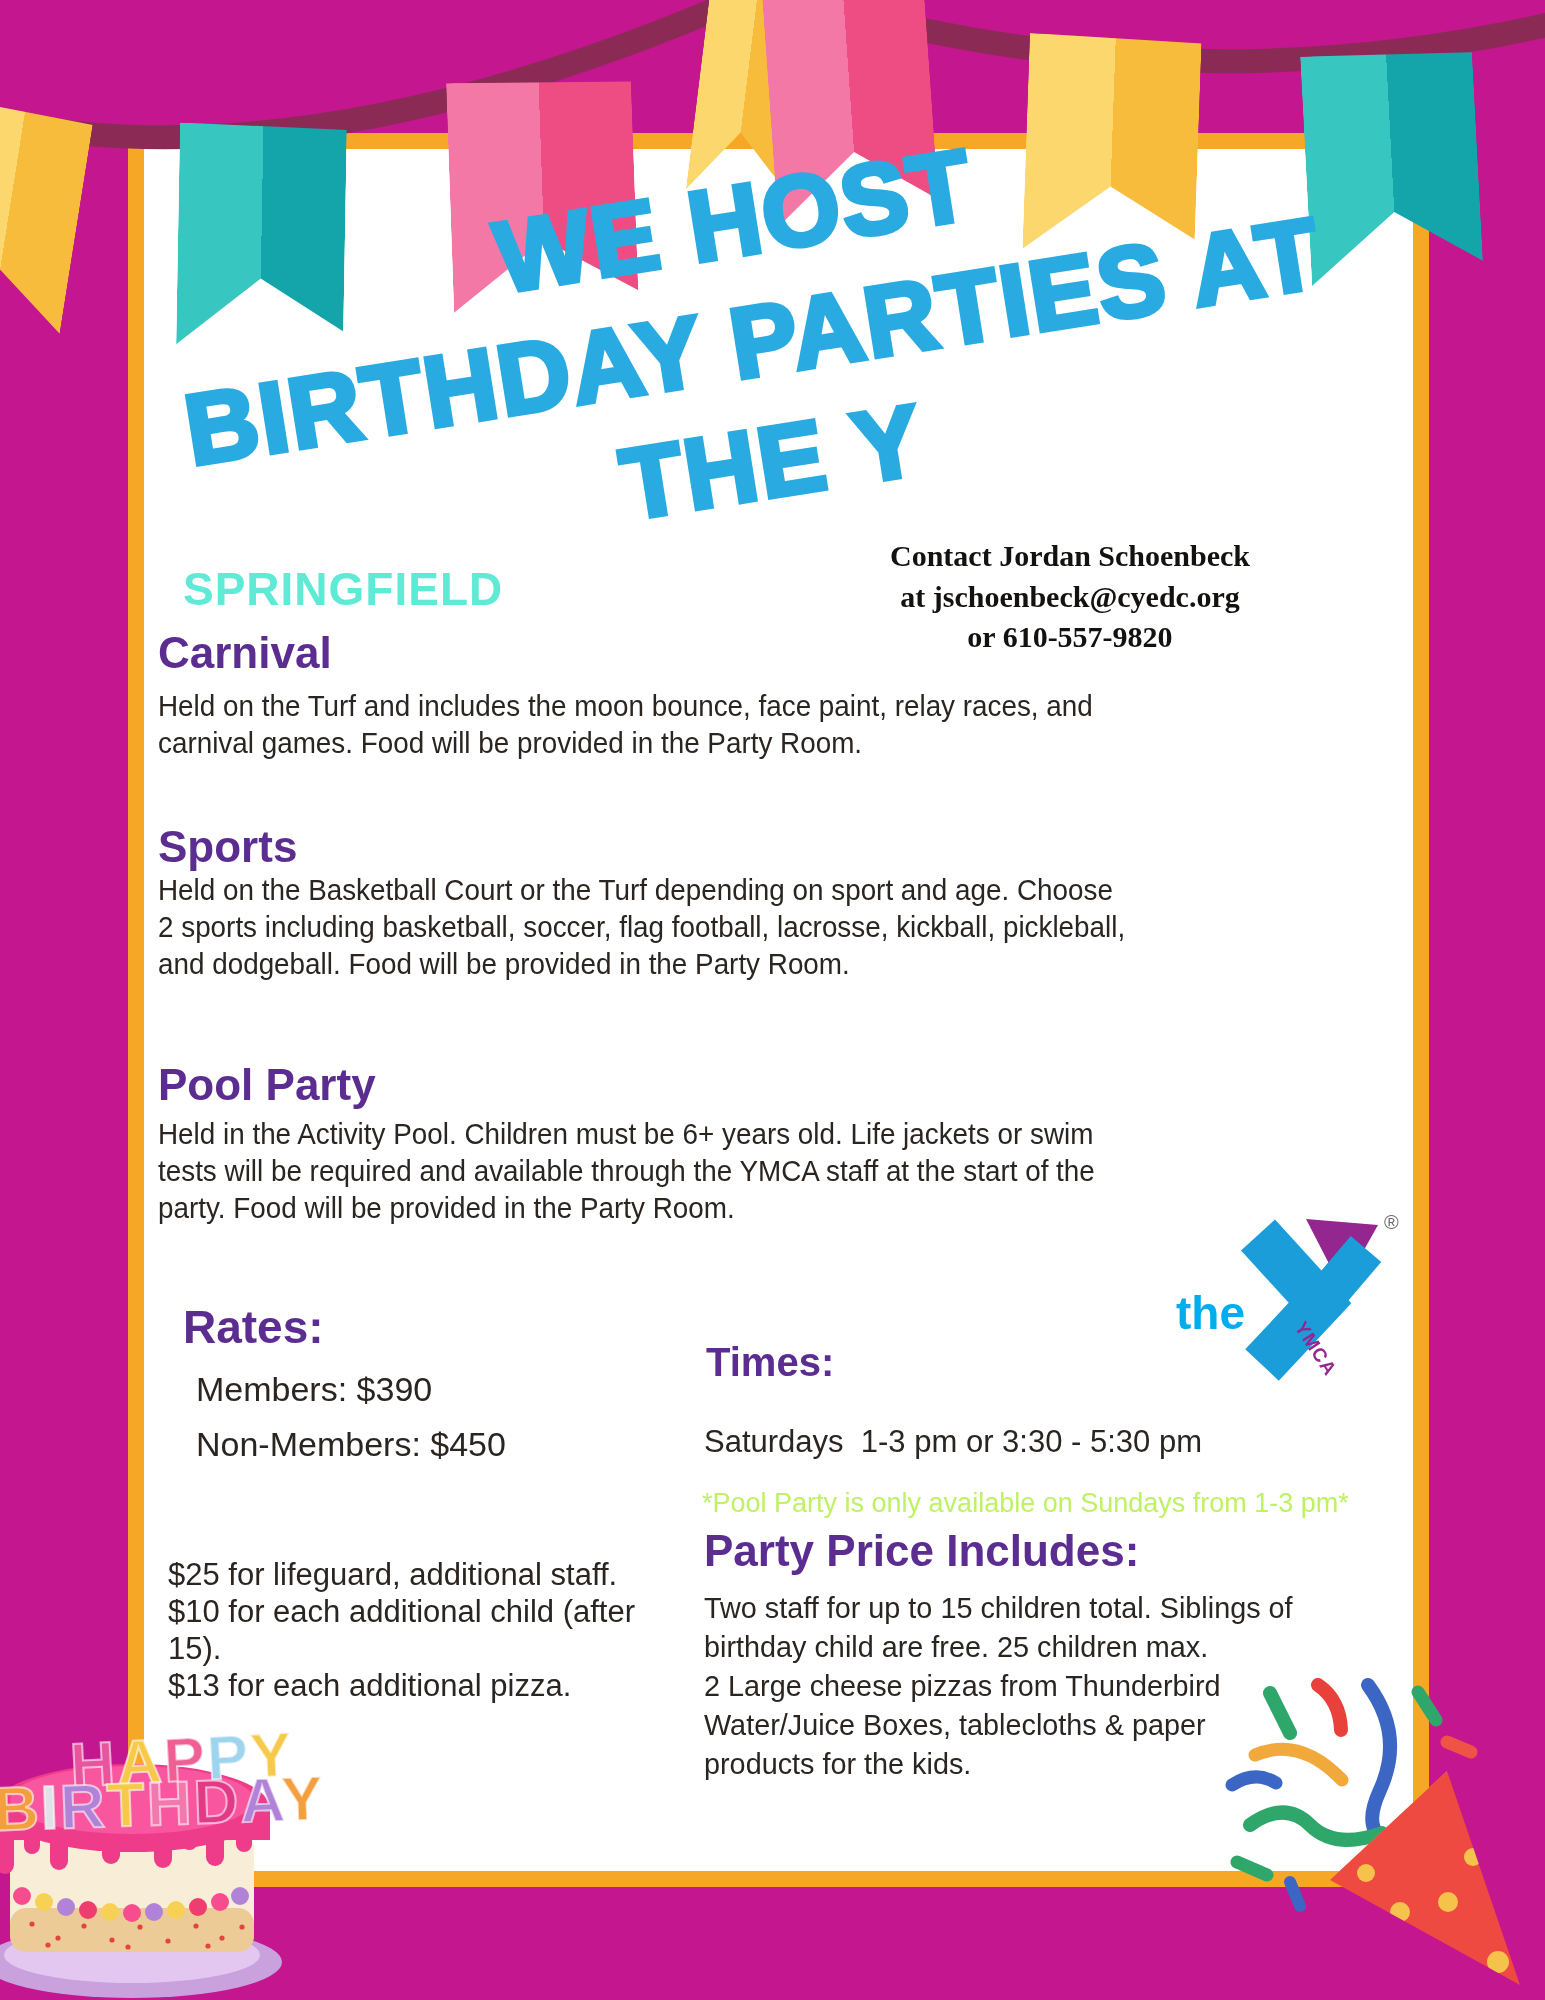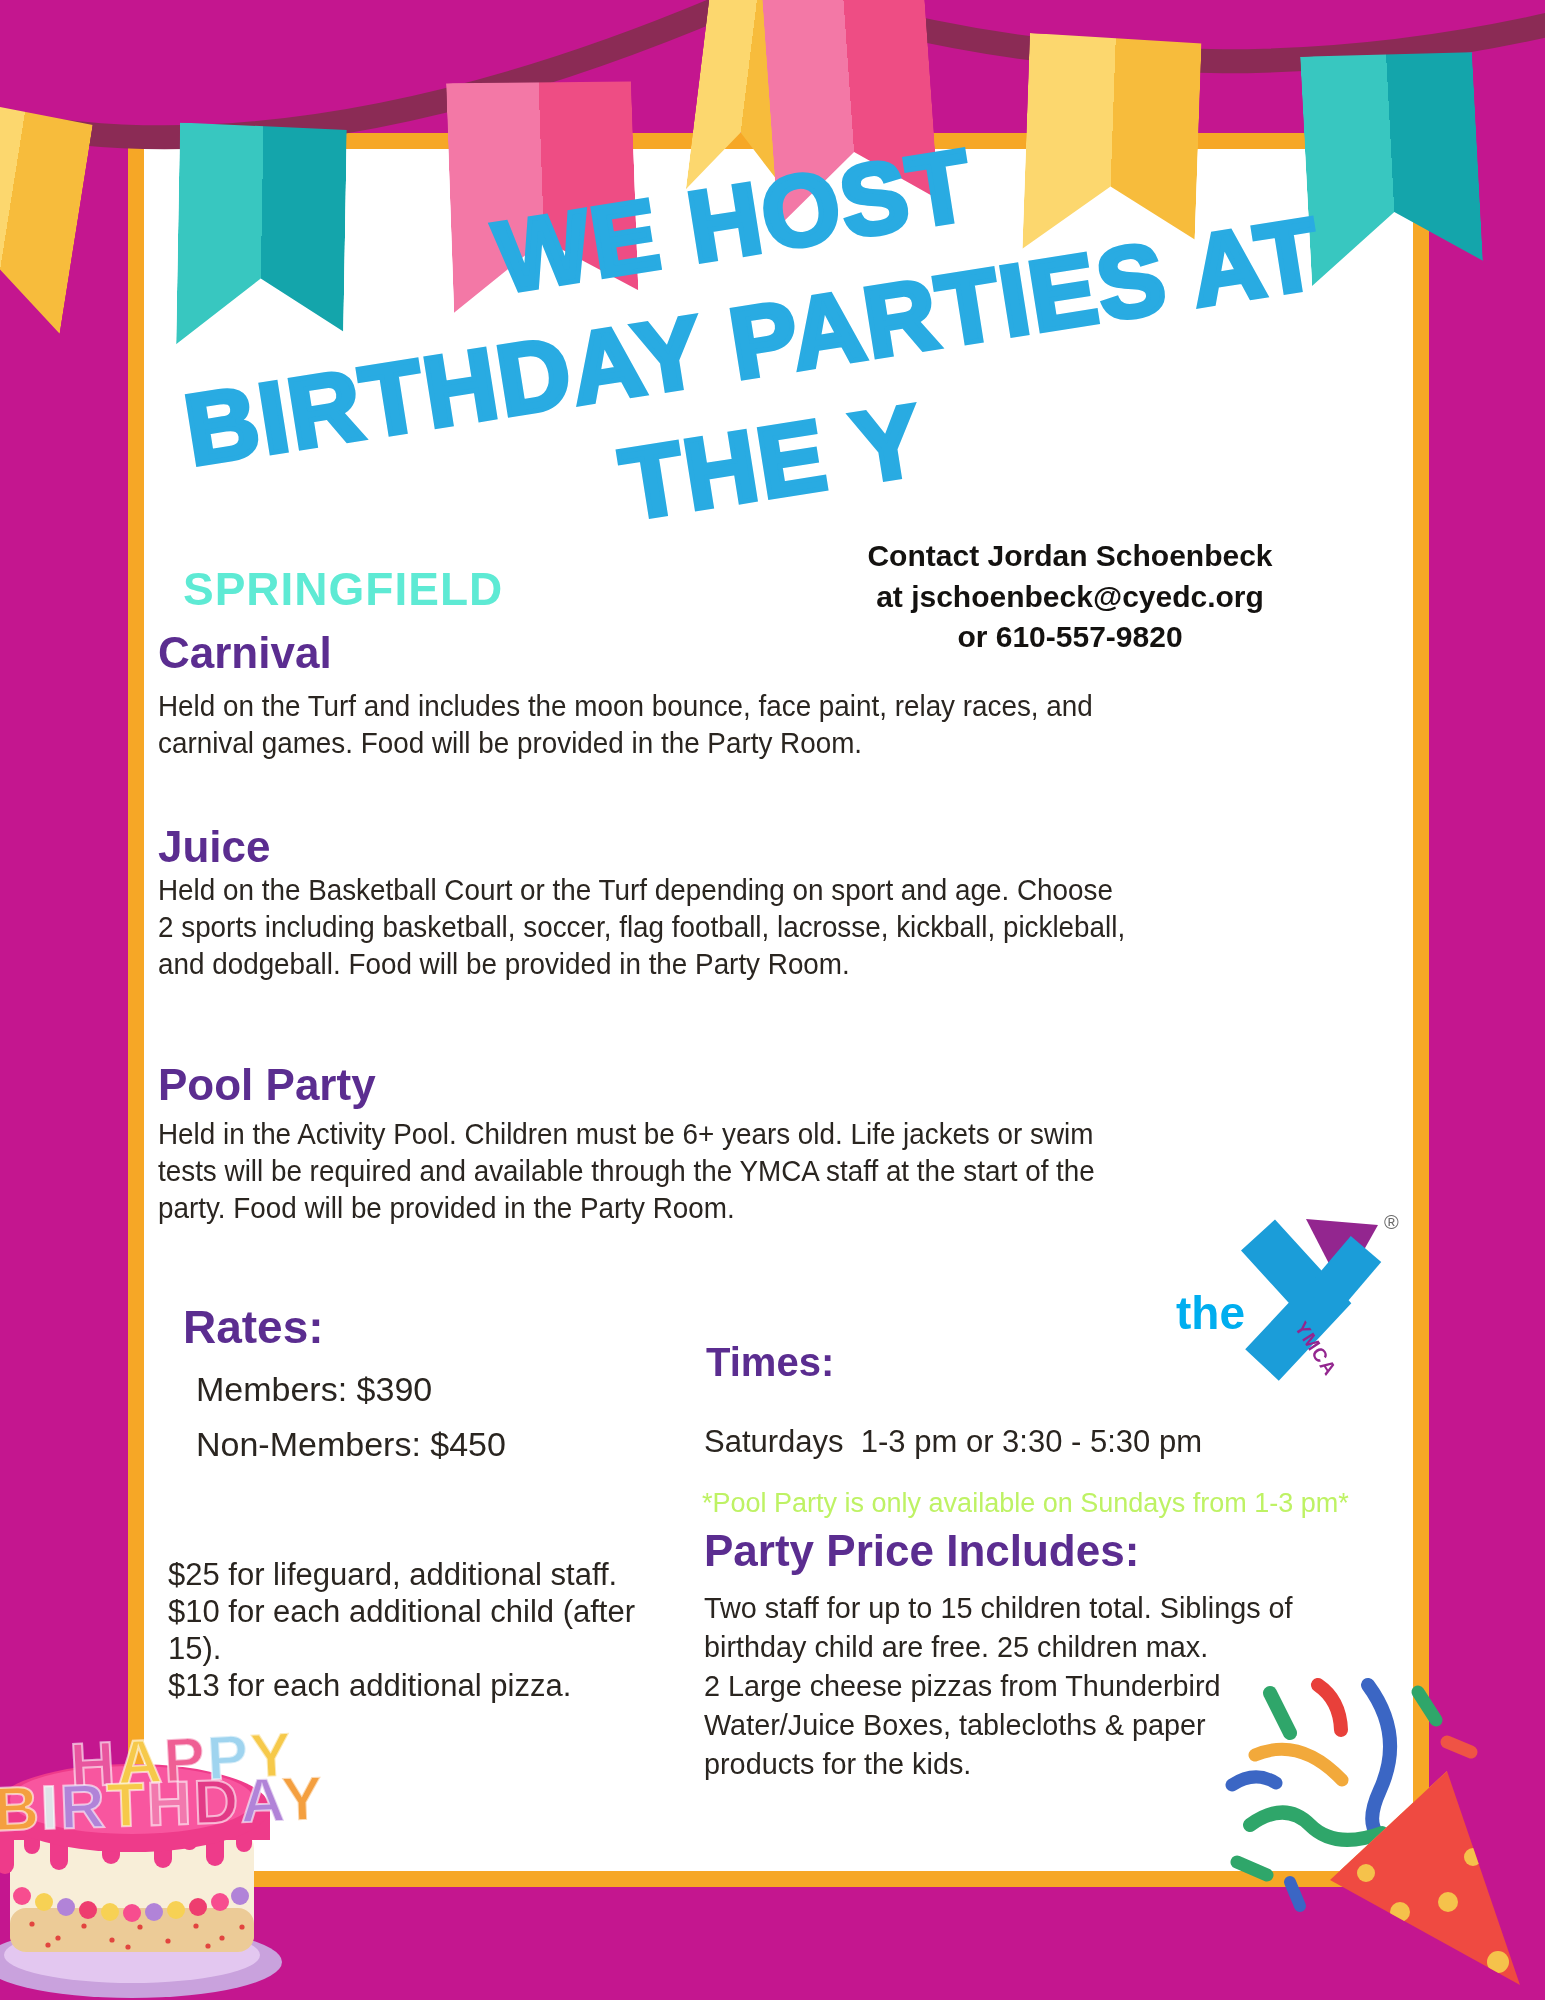--- a/index.html
+++ b/index.html
@@ -19,21 +19,21 @@
   #title{left:88px;top:158px;width:1330px;text-align:center;transform:rotate(-9deg);
          color:#29abe2;font-weight:bold;font-size:100px;line-height:1.22;letter-spacing:2px;
          -webkit-text-stroke:5px #29abe2;}
   
   .sec-head{color:#5b2d90;font-weight:bold;font-size:44px;}
   .big-head{color:#5b2d90;font-weight:bold;font-size:46px;text-align:center;}
   .body-text{color:#2a2520;font-size:29px;line-height:37px;white-space:nowrap;
              transform:scaleX(.96);transform-origin:left top;}
   #springfield{left:183px;top:562px;font-size:46px;font-weight:bold;color:#5eead4;letter-spacing:1px;}
   #contact{left:700px;top:536px;width:740px;text-align:center;font-size:30px;font-weight:bold;
-           color:#141210;line-height:1.35;}
+           color:#141210;line-height:1.35;font-family:Liberation Serif, serif;}
   #carnival-h{left:158px;top:628px;} #carnival-b{left:158px;top:688px;}
   #sports-h{left:158px;top:822px;}   #sports-b{left:158px;top:872px;}
   #pool-h{left:158px;top:1060px;}    #pool-b{left:158px;top:1116px;}
   #rates-h{left:183px;top:1300px;}
   #rates-items{left:186px;top:1362px;font-size:34px;color:#2a2520;line-height:55px;margin-left:10px;}
   #times-h{left:706px;top:1340px;font-size:40px;}
   #times-sched{left:704px;top:1424px;font-size:31px;color:#2a2520;white-space:pre;}
   #times-note{left:702px;top:1488px;font-size:27px;color:#bef264;}
   #addcosts-h{left:179px;top:1492px;font-size:45px;}
   #addcosts-items{left:168px;top:1556px;width:470px;font-size:31px;color:#2a2520;line-height:37px;}
@@ -76,21 +76,21 @@
     <div>at jschoenbeck@cyedc.org</div>
     <div>or 610-557-9820</div>
   </div>
 
   <div id="carnival-h" class="abs sec-head">Carnival</div>
   <div id="carnival-b" class="abs body-text">
     <div>Held on the Turf and includes the moon bounce, face paint, relay races, and</div>
     <div>carnival games. Food will be provided in the Party Room.</div>
   </div>
 
-  <div id="sports-h" class="abs sec-head">Juice</div>
+  <div id="sports-h" class="abs sec-head">Sports</div>
   <div id="sports-b" class="abs body-text">
     <div>Held on the Basketball Court or the Turf depending on sport and age. Choose</div>
     <div>2 sports including basketball, soccer, flag football, lacrosse, kickball, pickleball,</div>
     <div>and dodgeball. Food will be provided in the Party Room.</div>
   </div>
 
   <div id="pool-h" class="abs sec-head">Pool Party</div>
   <div id="pool-b" class="abs body-text">
     <div>Held in the Activity Pool. Children must be 6+ years old. Life jackets or swim</div>
     <div>tests will be required and available through the YMCA staff at the start of the</div>

